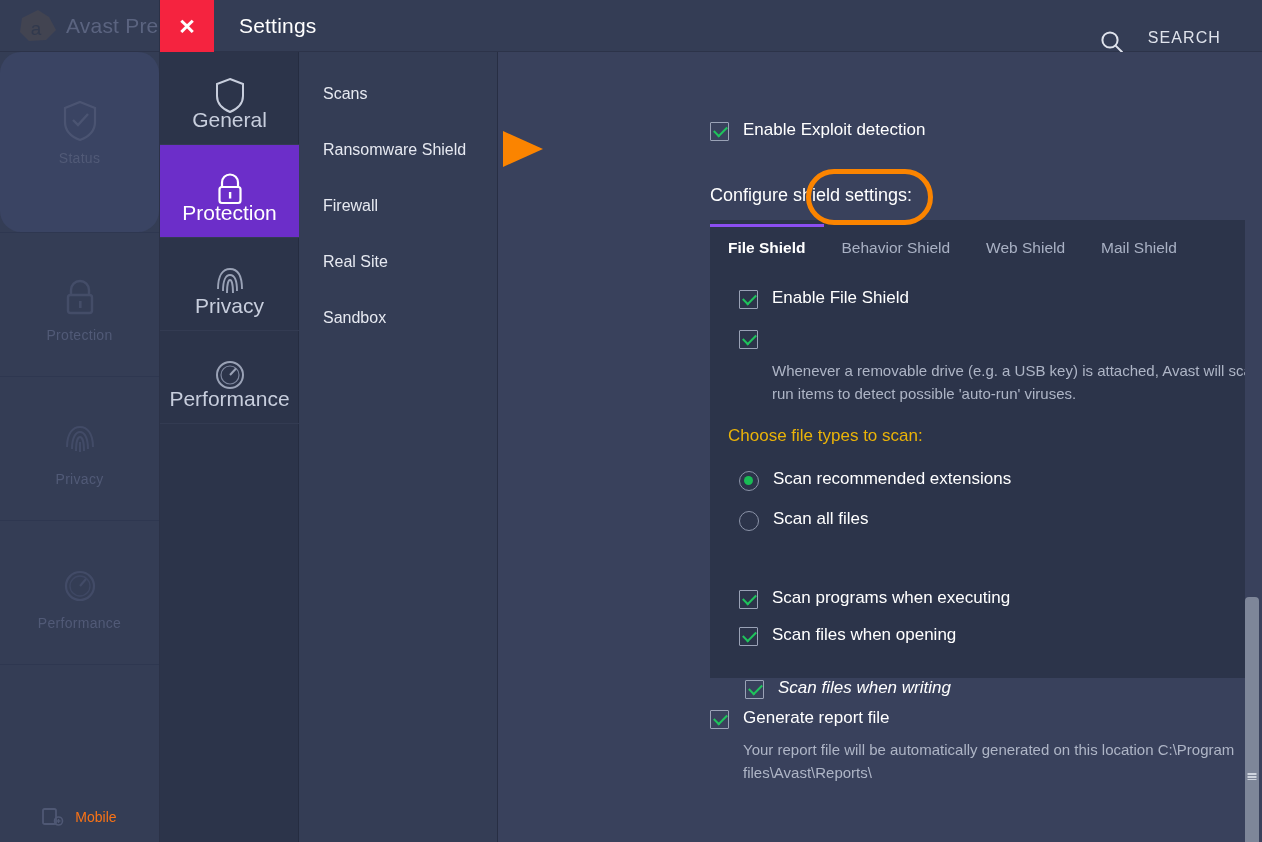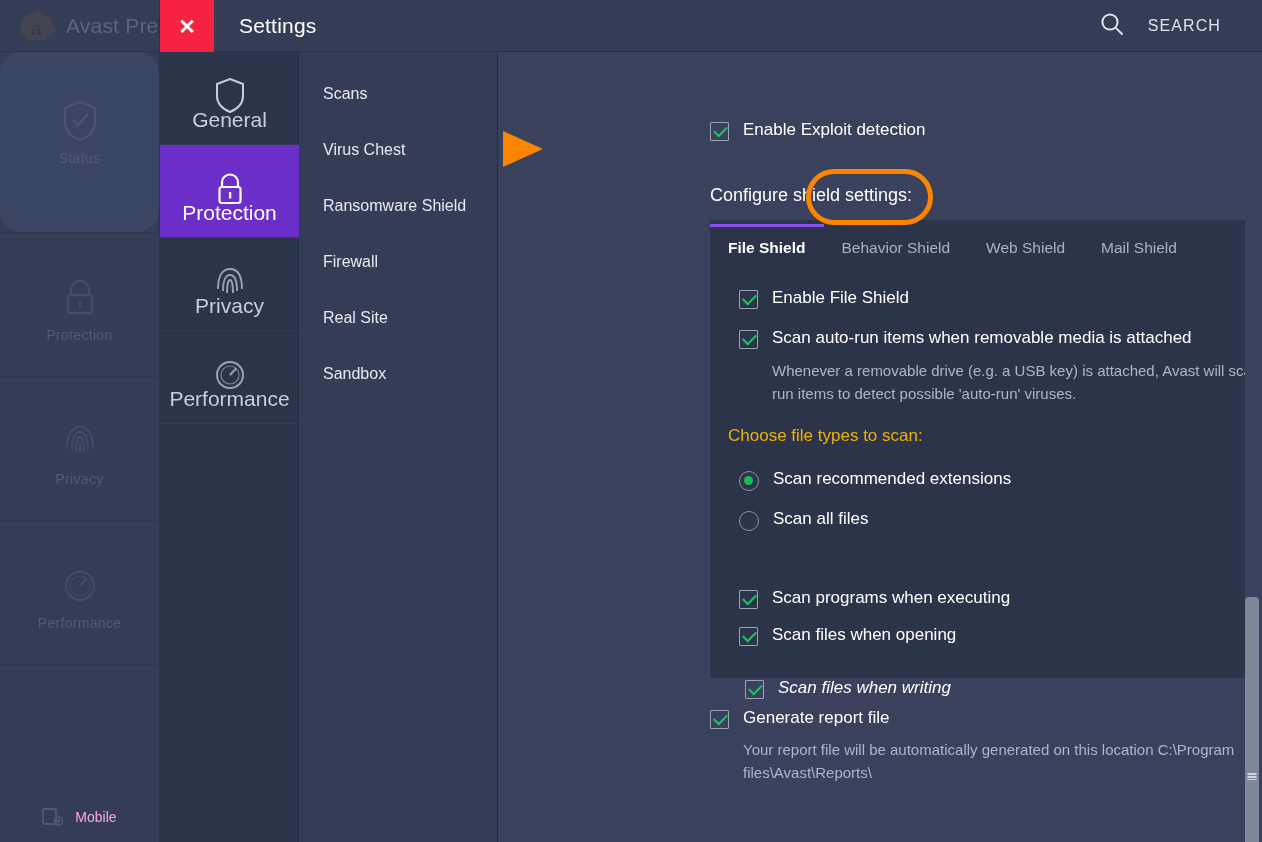--- a/index.html
+++ b/index.html
@@ -36,21 +36,21 @@
   }
   .bg-nav .lbl { font-size: 14px; margin-top: 6px; display: block; letter-spacing: .3px; }
   .bg-nav.active { background: #3a4463; }
   .bg-nav .gicon { display: block; height: 46px; }
   .bg-nav .gicon svg { opacity: .62; }
   .bg-divider {
     position: absolute; left: 0; width: 159px; height: 1px; background: #2e3750;
   }
   .bg-mobile {
     position: absolute; left: 0; bottom: 12px; width: 159px;
-    text-align: center; color: #f9a8d4; font-size: 14px;
+    text-align: center; color: #f97316; font-size: 14px;
   }
   .bg-mobile .mi { display: inline-block; vertical-align: middle; margin-right: 7px; }
 
   
   .modal {
     position: absolute; left: 159px; top: 0; width: 1103px; height: 842px;
     background: #39415c;
     border-left: 1px solid #2b3247;
   }
   .modal-titlebar {
@@ -61,22 +61,22 @@
     position: absolute; left: 0; top: 0; width: 54px; height: 52px;
     background: #f5233f; cursor: pointer;
     display: flex; align-items: center; justify-content: center;
   }
   .close-btn .x { color: #ffffff; font-size: 21px; font-weight: bold; line-height: 1; }
   .modal-title {
     position: absolute; left: 79px; top: 14px;
     color: #ffffff; font-size: 21px; letter-spacing: .2px;
   }
   .search-box {
-    position: absolute; right: 42px; top: 11px; height: 30px;
-    display: flex; align-items: center; gap: 23px; cursor: pointer;
+    position: absolute; right: 42px; top: 29px; height: 30px;
+    display: flex; gap: 23px; cursor: pointer;
   }
   .search-box .slbl {
     color: #dfe3ec; font-size: 16px; letter-spacing: 1.1px;
   }
 
   
   .cat-col {
     position: absolute; left: 0; top: 52px; width: 139px; height: 790px;
     background: #2c344a;
     border-right: 1px solid #252c40;
@@ -349,21 +349,20 @@
             <path d="M18 20 L24 13.5" stroke="#9aa2b6" stroke-width="2" fill="none"></path>
           </svg>
         </span>
         <span class="clbl">Performance</span>
       </div>
     </div>
 
     <div class="sub-col">
       <div style="height:14px;"></div>
       <div class="sub-item">Scans</div>
-      <div class="sub-item">Virus Chest</div>
       <div class="sub-item">Ransomware Shield</div>
       <div class="sub-item">Firewall</div>
       <div class="sub-item">Real Site</div>
       <div class="sub-item">Sandbox</div>
     </div>
 
     <div class="main">
 
       <div class="row-check exploit-row">
         <span class="chk checked"></span>
@@ -375,21 +374,20 @@
       <div class="panel">
         <div class="panel-inner">
 
           <div class="row-check p-row1">
             <span class="chk checked"></span>
             <span class="lbl-main">Enable File Shield</span>
           </div>
 
           <div class="row-check p-row2">
             <span class="chk checked"></span>
-            <span class="lbl-main">Scan auto-run items when removable media is attached</span>
           </div>
           <div class="lbl-desc p-desc">Whenever a removable drive (e.g. a USB key) is attached, Avast will scan any auto-run items to detect possible 'auto-run' viruses.</div>
 
           <div class="p-choose">Choose file types to scan:</div>
 
           <div class="row-check p-radio1">
             <span class="rad selected"></span>
             <span class="lbl-main">Scan recommended extensions</span>
           </div>
 

